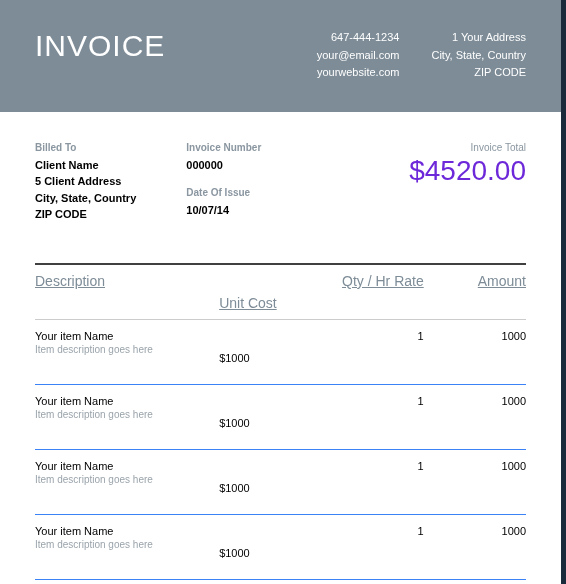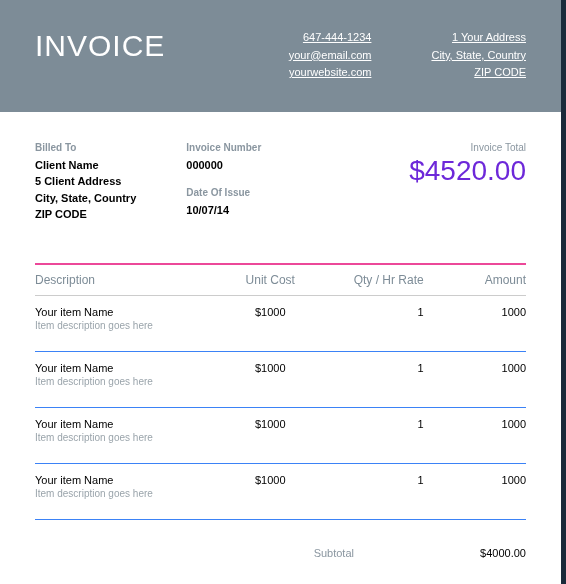--- a/index.html
+++ b/index.html
@@ -24,22 +24,21 @@
     font-weight: normal;
     letter-spacing: 1px;
   }
   .contact-block {
     text-align: right;
     font-size: 11px;
     line-height: 1.6;
   }
   .header-right {
     display: flex;
-    gap: 60px;
-    text-decoration: underline;
+    gap: 32px;
   }
   .content {
     padding: 30px 35px 0 35px;
   }
   .meta {
     display: flex;
     justify-content: space-between;
     margin-bottom: 40px;
   }
   .meta-left {
@@ -65,33 +64,34 @@
     color: #6d28d9;
     font-size: 28px;
     text-align: right;
     font-weight: normal;
   }
   .items {
     width: 100%;
   }
   .thead {
     display: flex;
-    border-top: 2px solid #ec4899;
+    border-top: 2px solid #404040;
     border-bottom: 1px solid #ccc;
     padding: 8px 0;
     color: #7d8c97;
-    font-size: 12px;
+    font-size: 14px;
+    text-decoration: underline;
   }
   .row {
     display: flex;
     border-bottom: 1px solid #3b82f6;
     padding: 10px 0 20px 0;
   }
   .c-desc { flex: 1.8; }
-  .c-unit { flex: 1; text-align: center; }
+  .c-unit { flex: 1; text-align: left; margin-top: 22px; }
   .c-qty  { flex: 1; text-align: right; }
   .c-amt  { flex: 1; text-align: right; }
   .item-name { font-size: 11px; color: #000; margin-bottom: 2px; }
   .item-desc { font-size: 10px; color: #9aa4ab; }
   .cell-val { font-size: 11px; color: #000; }
   .totals {
     margin-top: 24px;
     font-size: 11px;
   }
   .totals-row {

